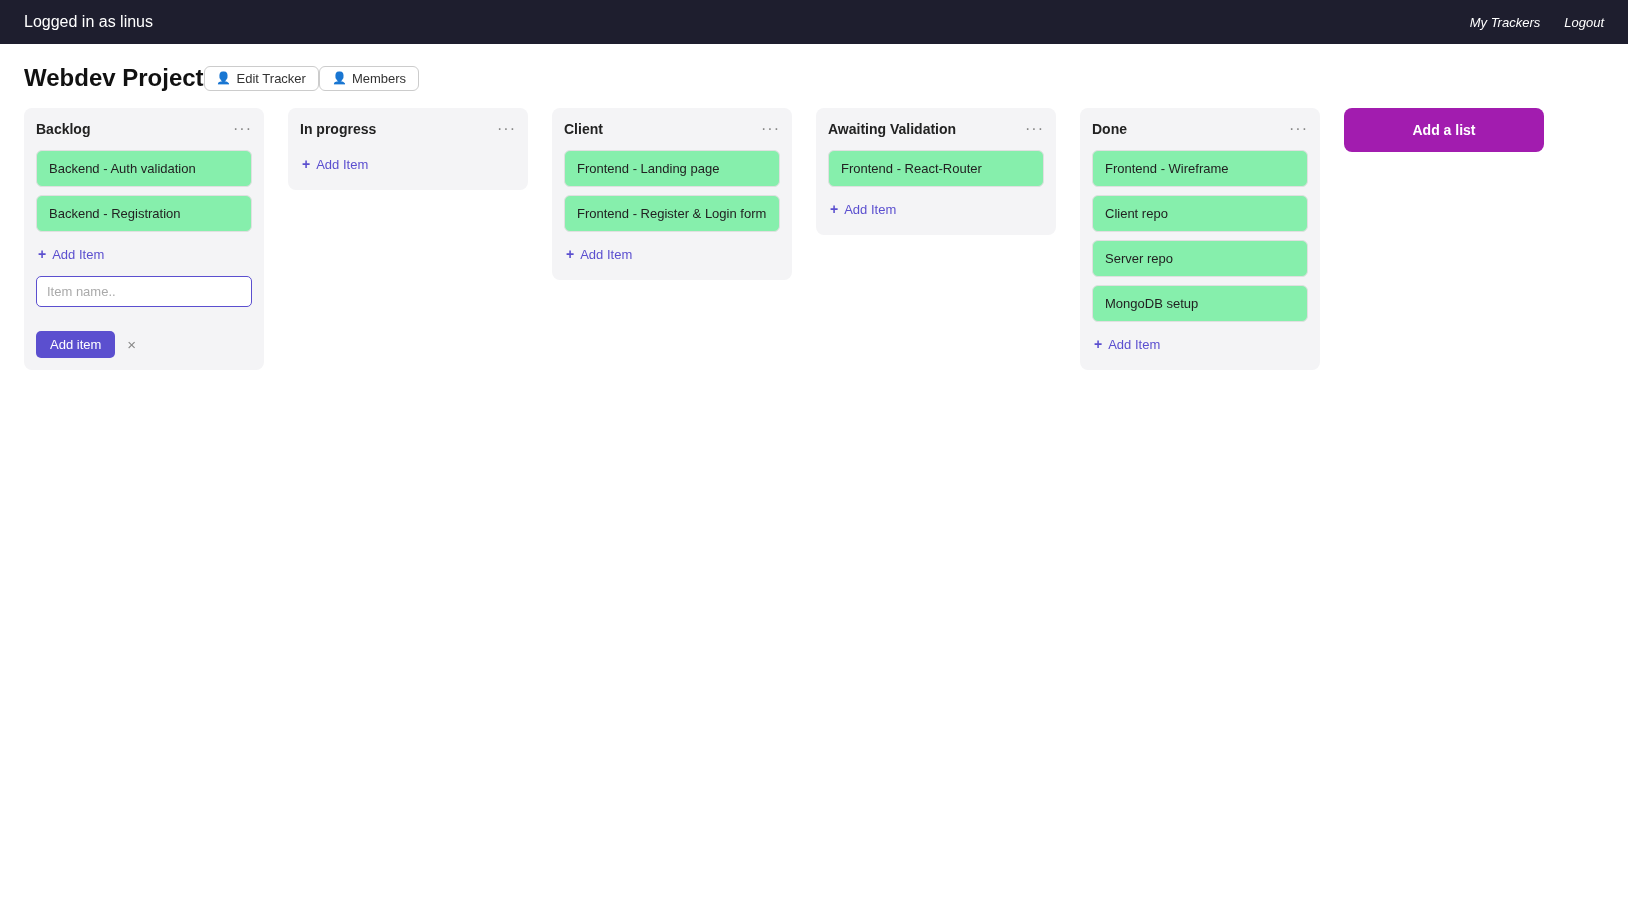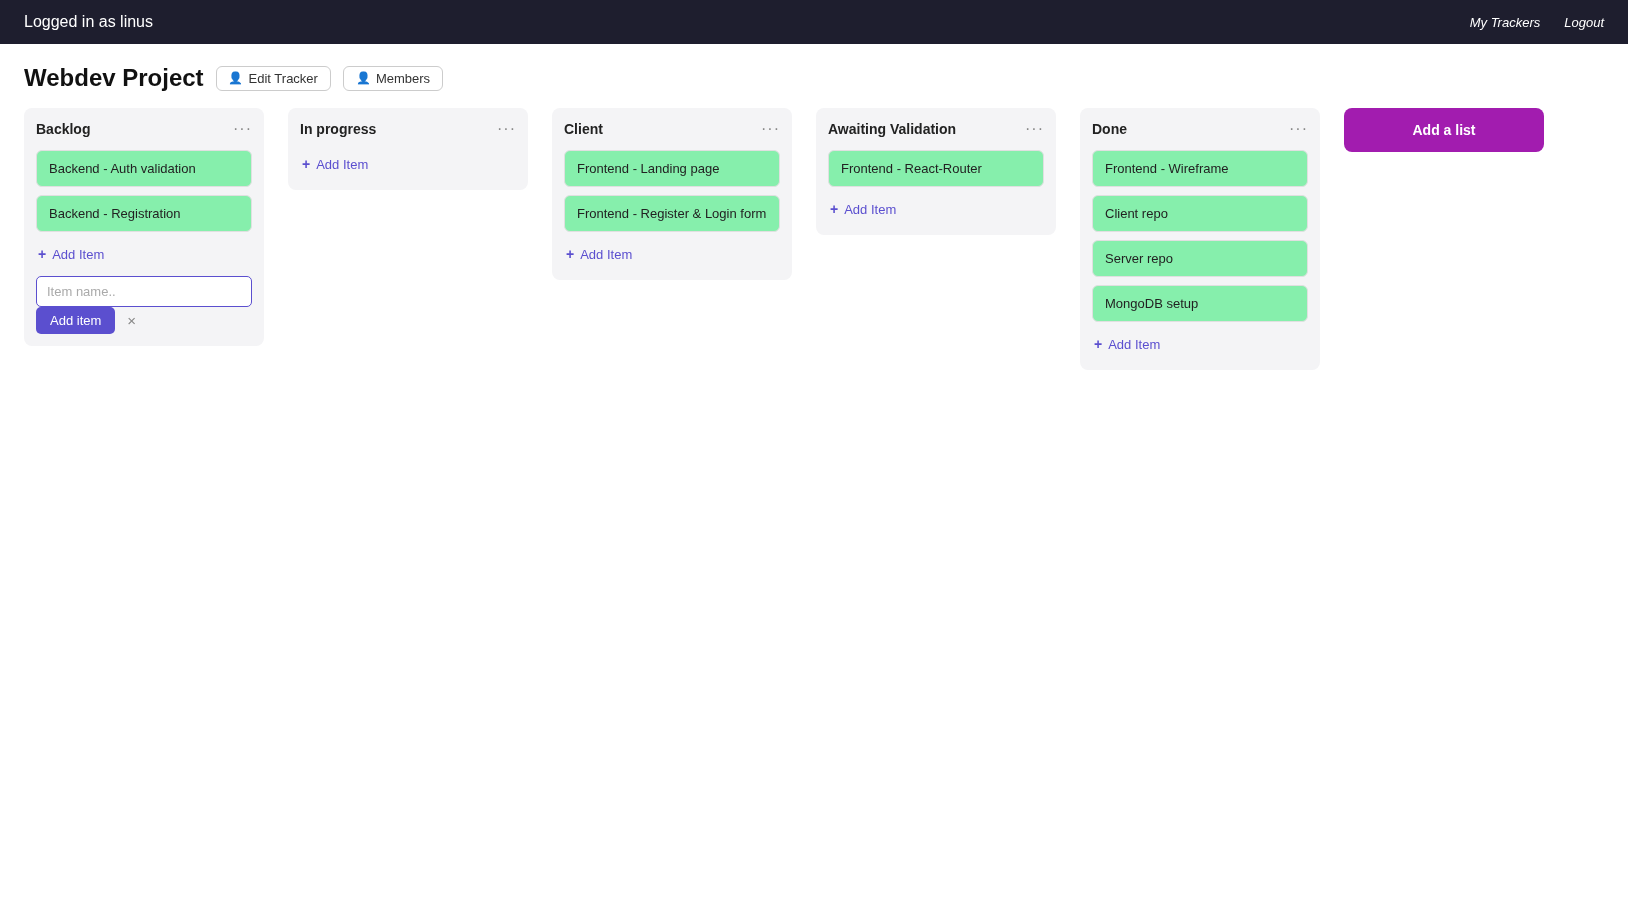--- a/index.html
+++ b/index.html
@@ -22,21 +22,20 @@
       text-decoration: none;
       cursor: pointer;
       font-style: italic;
     }
 
     
     .page-header {
       padding: 20px 24px 16px;
       display: flex;
       align-items: center;
-      gap: 12px;
     }
     .page-title {
       font-size: 24px;
       font-weight: 700;
       color: #111;
     }
     .header-btn {
       display: flex;
       align-items: center;
       gap: 5px;
@@ -115,21 +114,21 @@
       margin-top: 8px;
     }
     .add-item-input {
       width: 100%;
       border: 1px solid #5b4fcf;
       border-radius: 5px;
       padding: 7px 10px;
       font-size: 13px;
       color: #333;
       outline: none;
-      margin-bottom: 0;
+      margin-bottom: 24px;
     }
     .add-item-input::placeholder { color: #aaa; }
     .form-actions {
       display: flex;
       align-items: center;
       gap: 8px;
     }
     .btn-add-item {
       background: #5b4fcf;
       color: #fff;

